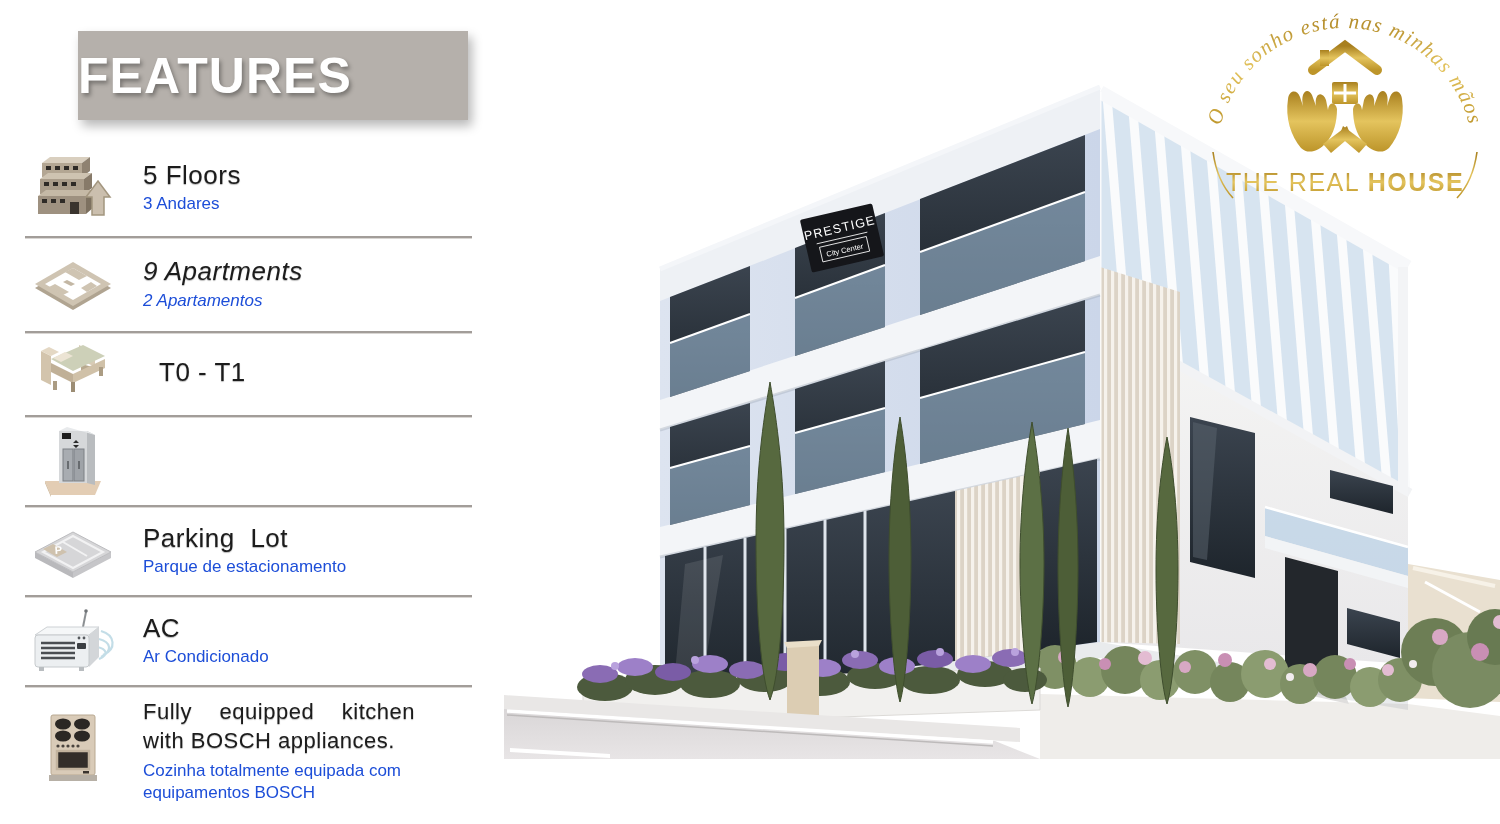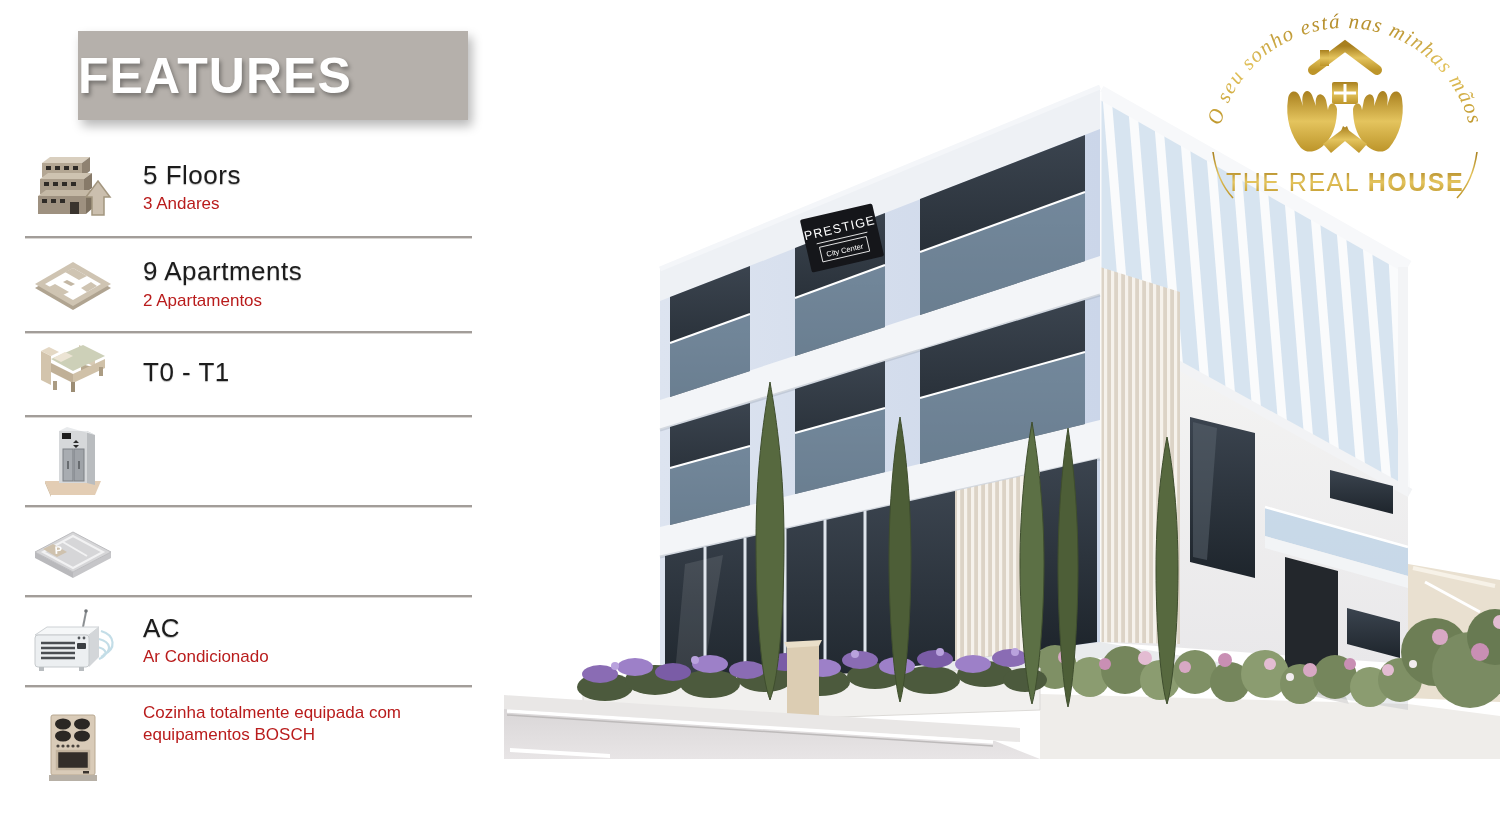--- a/index.html
+++ b/index.html
@@ -8,21 +8,21 @@
   
   .features-header{position:absolute;left:50px;top:31px;width:390px;height:89px;
     background:#b5b0ab;display:flex;align-items:center;
     box-shadow:4px 6px 10px rgba(0,0,0,.28);margin-left:28px;}
   .features-header h1{margin:0;color:#fff;font-size:50px;font-weight:bold;letter-spacing:1px;
     text-shadow:2px 3px 4px rgba(0,0,0,.35);}
   .feat-row{position:absolute;left:25px;width:450px;display:flex;align-items:center;}
   .feat-row .iconbox{width:95px;min-width:95px;display:flex;align-items:center;justify-content:center;}
   .feat-row .txt{padding-left:23px;}
   .feat-title{font-size:26px;color:#1c1c1c;letter-spacing:.5px;text-shadow:0 1px 1px rgba(0,0,0,.28);line-height:1.15;}
-  .feat-sub{font-size:17px;color:#b91c1c;margin-top:3px;line-height:1.3;}
+  .feat-sub{font-size:17px;color:#1d4ed8;margin-top:3px;line-height:1.3;}
   .row7{align-items:flex-start;}
   .row7 .iconbox{padding-top:8px;}
   .row7 .feat-title{font-size:22px;width:272px;text-align:justify;line-height:1.32;}
   .row7 .feat-sub{width:285px;margin-top:5px;}
   .parking .feat-title{word-spacing:8px;}
   .divider{position:absolute;left:25px;width:447px;height:2px;background:#a29d99;border-bottom:1px solid #d9d6d3;}
   
   .scene{position:absolute;left:495px;top:52px;width:1005px;height:710px;}
   .logo{position:absolute;left:1195px;top:6px;width:300px;height:200px;}
 </style>
@@ -64,40 +64,40 @@
         </g>
       </svg>
     </div>
     <div class="txt">
       <div class="feat-title">5 Floors</div>
       <div class="feat-sub">3 Andares</div>
     </div>
   </div>
   <div class="divider" style="top:236px;"></div>
 
-  <div class="feat-row" style="top:238px;height:93px;">
+  <div class="feat-row" style="top:238px;height:93px;font-style:italic;">
     <div class="iconbox">
       <svg width="88" height="70" viewBox="0 0 88 70">
         <polygon points="44,16 82,38 44,60 6,38" fill="#b0a491"></polygon>
         <polygon points="44,12 82,34 44,56 6,34" fill="#cfc4b2"></polygon>
         <polygon points="44,18 72,34 44,50 16,34" fill="#ffffff"></polygon>
         <polygon points="44,18 58,26 50,30 36,22" fill="#cfc4b2"></polygon>
         <polygon points="26,34 40,42 34,45 20,37" fill="#cfc4b2"></polygon>
         <polygon points="52,38 62,32 68,36 58,42" fill="#cfc4b2"></polygon>
         <polygon points="38,30 46,34 42,36 34,32" fill="#c3b7a4"></polygon>
       </svg>
     </div>
     <div class="txt">
       <div class="feat-title">9 Apartments</div>
       <div class="feat-sub">2 Apartamentos</div>
     </div>
   </div>
   <div class="divider" style="top:331px;"></div>
 
-  <div class="feat-row" style="top:333px;height:82px;">
+  <div class="feat-row" style="top:333px;height:82px;gap:16px;">
     <div class="iconbox">
       <svg width="88" height="74" viewBox="0 0 88 74">
         <polygon points="50,8 66,16 66,30 50,22" fill="#d8cbb5"></polygon>
         <rect x="52" y="14" width="10" height="7" fill="#b8a98f" transform="skewY(14)"></rect>
         <polygon points="12,14 22,19 22,48 12,43" fill="#d3c4ac"></polygon>
         <polygon points="12,14 20,10 30,15 22,19" fill="#e4d8c4"></polygon>
         <polygon points="22,22 54,8 76,19 44,34" fill="#cdd0b8"></polygon>
         <polygon points="22,26 44,37 44,46 22,35" fill="#c0b097"></polygon>
         <polygon points="44,37 76,22 76,31 44,46" fill="#d0c1a8"></polygon>
         <polygon points="24,21 36,15 44,19 32,25" fill="#ece4d4"></polygon>
@@ -137,20 +137,24 @@
     <div class="iconbox">
       <svg width="88" height="70" viewBox="0 0 88 70">
         <polygon points="6,36 44,56 44,62 6,42" fill="#b9b9bc"></polygon>
         <polygon points="82,36 44,56 44,62 82,42" fill="#c6c6c9"></polygon>
         <polygon points="44,16 82,36 44,56 6,36" fill="#d6d6d8" stroke="#bcbcbf" stroke-width="1"></polygon>
         <polygon points="44,20 74,36 44,52 14,36" fill="none" stroke="#f2f2f3" stroke-width="2"></polygon>
         <line x1="34" y1="26" x2="58" y2="40" stroke="#f2f2f3" stroke-width="2"></line>
         <polygon points="24,28 38,36 28,41 14,33" fill="#cfc2ae"></polygon>
         <text x="26" y="38" font-size="11" font-weight="bold" fill="#ffffff" transform="rotate(-4 26 38)">P</text>
       </svg>
+    </div>
+    <div class="txt">
+      <div class="feat-title">Parking Lot</div>
+      <div class="feat-sub">Parque de estacionamento</div>
     </div>
   </div>
   <div class="divider" style="top:595px;"></div>
 
   <div class="feat-row" style="top:597px;height:88px;">
     <div class="iconbox">
       <svg width="92" height="72" viewBox="0 0 92 72">
         <path d="M70,42 C80,44 82,50 72,54 M72,34 C84,37 86,46 74,52 M74,26 C88,30 90,44 76,50" stroke="#bcd9e4" stroke-width="2.2" fill="none" opacity="0.9"></path>
         <line x1="56" y1="22" x2="59" y2="7" stroke="#8b8f92" stroke-width="2"></line>
         <circle cx="59" cy="6" r="1.8" fill="#6f7376"></circle>
@@ -187,20 +191,21 @@
           <circle cx="30" cy="41" r="1.6" fill="#4a443e"></circle>
           <circle cx="35" cy="41" r="1.6" fill="#4a443e"></circle>
           <circle cx="40" cy="41" r="1.6" fill="#4a443e"></circle>
           <circle cx="45" cy="41" r="1.6" fill="#4a443e"></circle>
         <rect x="24" y="46" width="32" height="18" fill="#332e29" stroke="#c3b49e" stroke-width="2.5"></rect>
         <rect x="16" y="70" width="48" height="6" fill="#b7b0a6"></rect>
         <rect x="50" y="66" width="6" height="2.5" fill="#3a342e"></rect>
       </svg>
     </div>
     <div class="txt">
+      <div class="feat-title">Fully equipped kitchen with BOSCH appliances.</div>
       <div class="feat-sub">Cozinha totalmente equipada com equipamentos BOSCH</div>
     </div>
   </div>
 
   <svg class="scene" viewBox="0 0 1005 710">
     <defs>
       <linearGradient id="faceL" x1="0" y1="0" x2="1" y2="0">
         <stop offset="0" stop-color="#dde4f0"></stop>
           <stop offset="1" stop-color="#cbd6e9"></stop>
       </linearGradient>

